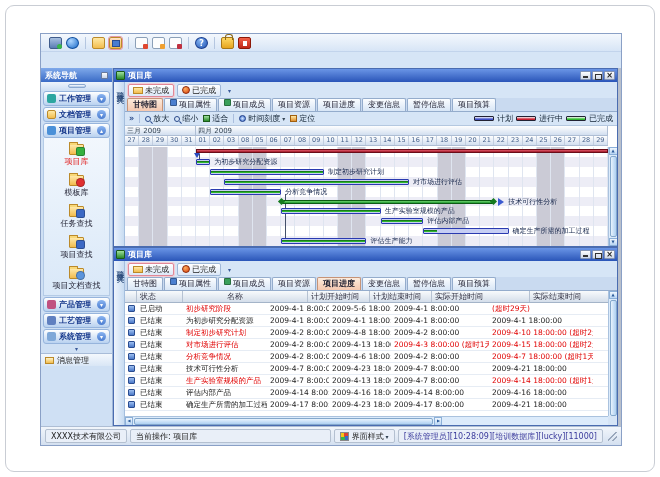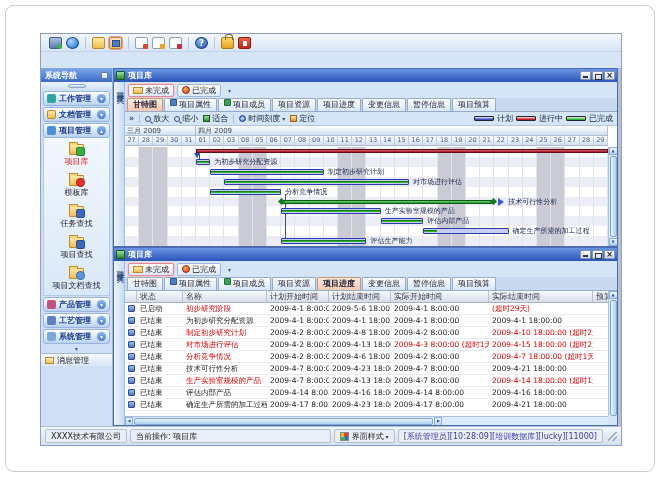--- a/index.html
+++ b/index.html
@@ -519,21 +519,21 @@
                     <span class="tlbl">暂停信息</span>
                   </span>
                   <span class="tab">
                     <span class="tlbl">项目预算</span>
                   </span>
                 </div>
               <div class="tbl-wrap">
                 <div class="thead" id="thead">
                     <span class="th" style="width: 12px;"></span>
                     <span class="th" style="width: 46px;">状态</span>
-                    <span class="th" style="width: 84px;">名称</span>
+                    <span class="th" style="width: 84px; margin-left: 41px;">名称</span>
                     <span class="th" style="width: 62px;">计划开始时间</span>
                     <span class="th" style="width: 62px;">计划结束时间</span>
                     <span class="th" style="width: 98px;">实际开始时间</span>
                     <span class="th" style="width: 104px;">实际结束时间</span>
                     <span class="th" style="width: 24px;">预算</span>
                   </div>
                 <div class="tbody" id="tbody">
                     <div class="trow">
                       <span class="td" style="width: 12px;"><span class="sticon"></span></span>
                       <span class="td" style="width: 46px;">已启动</span>

